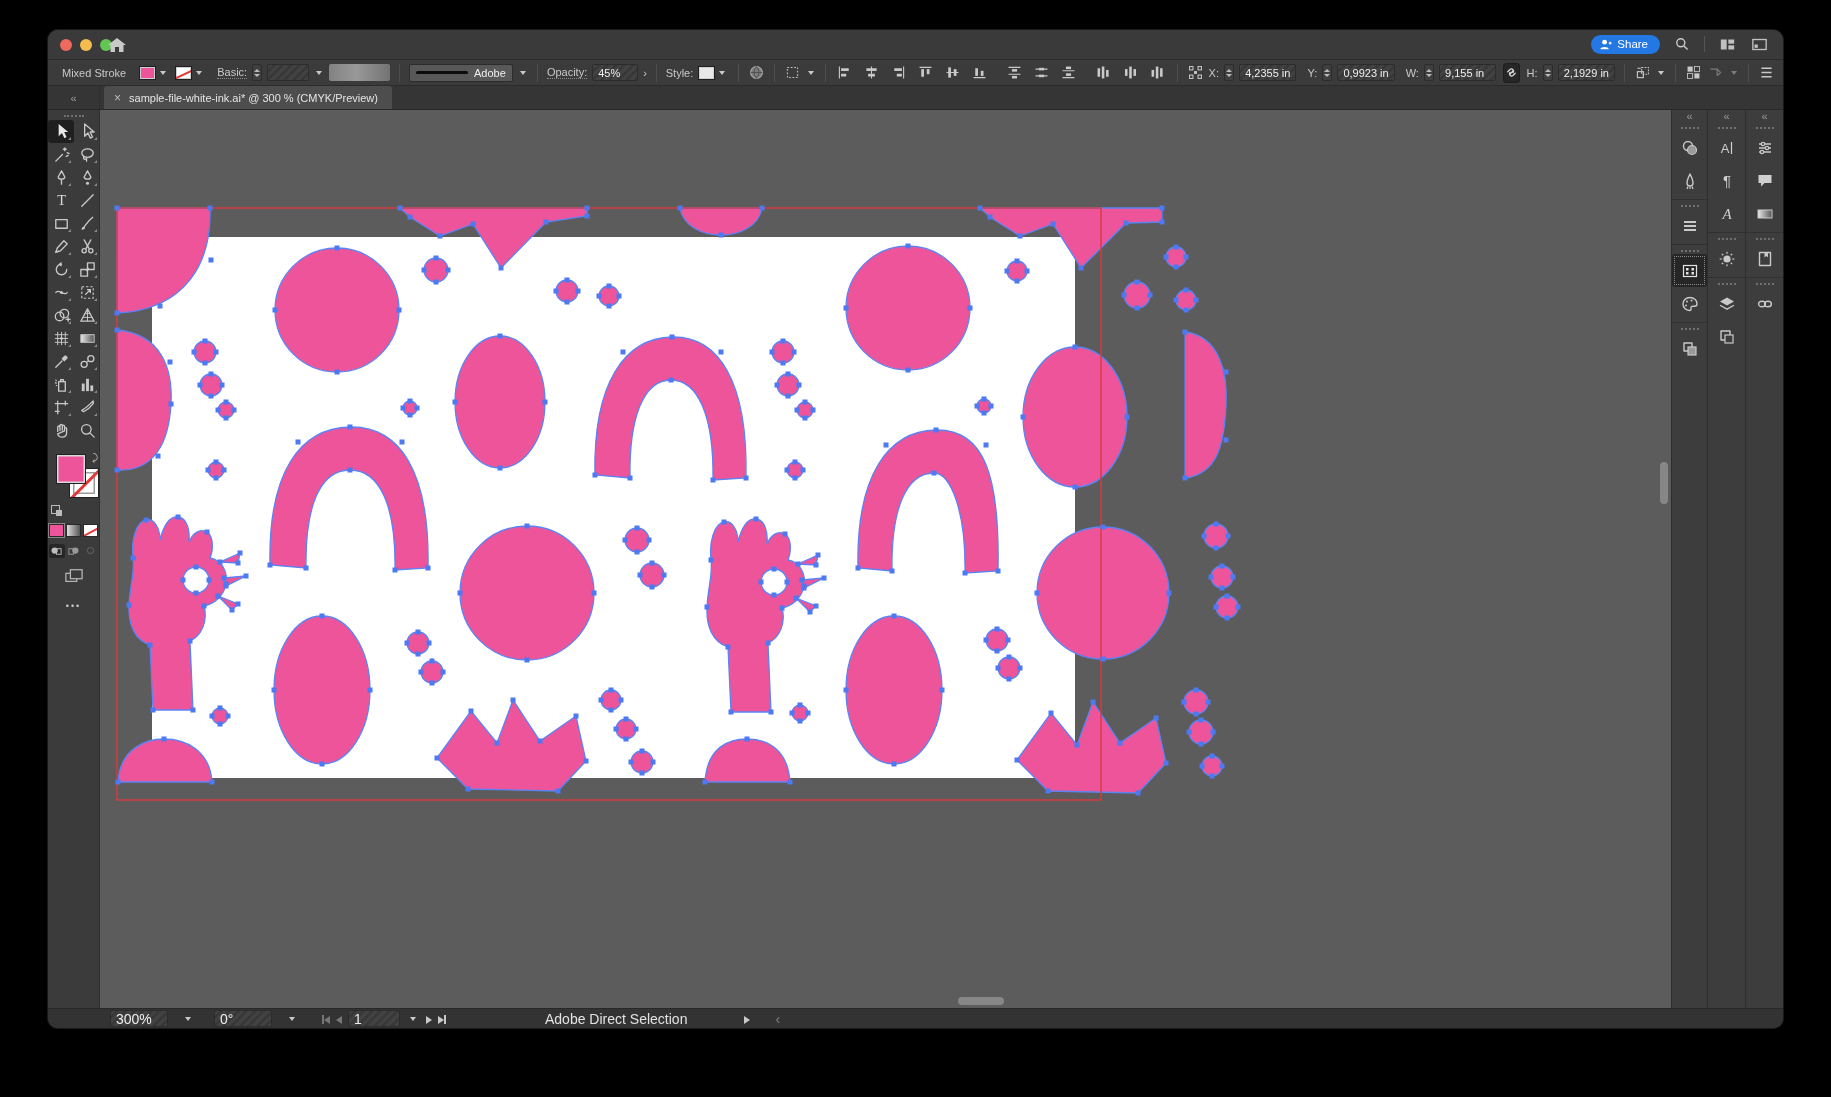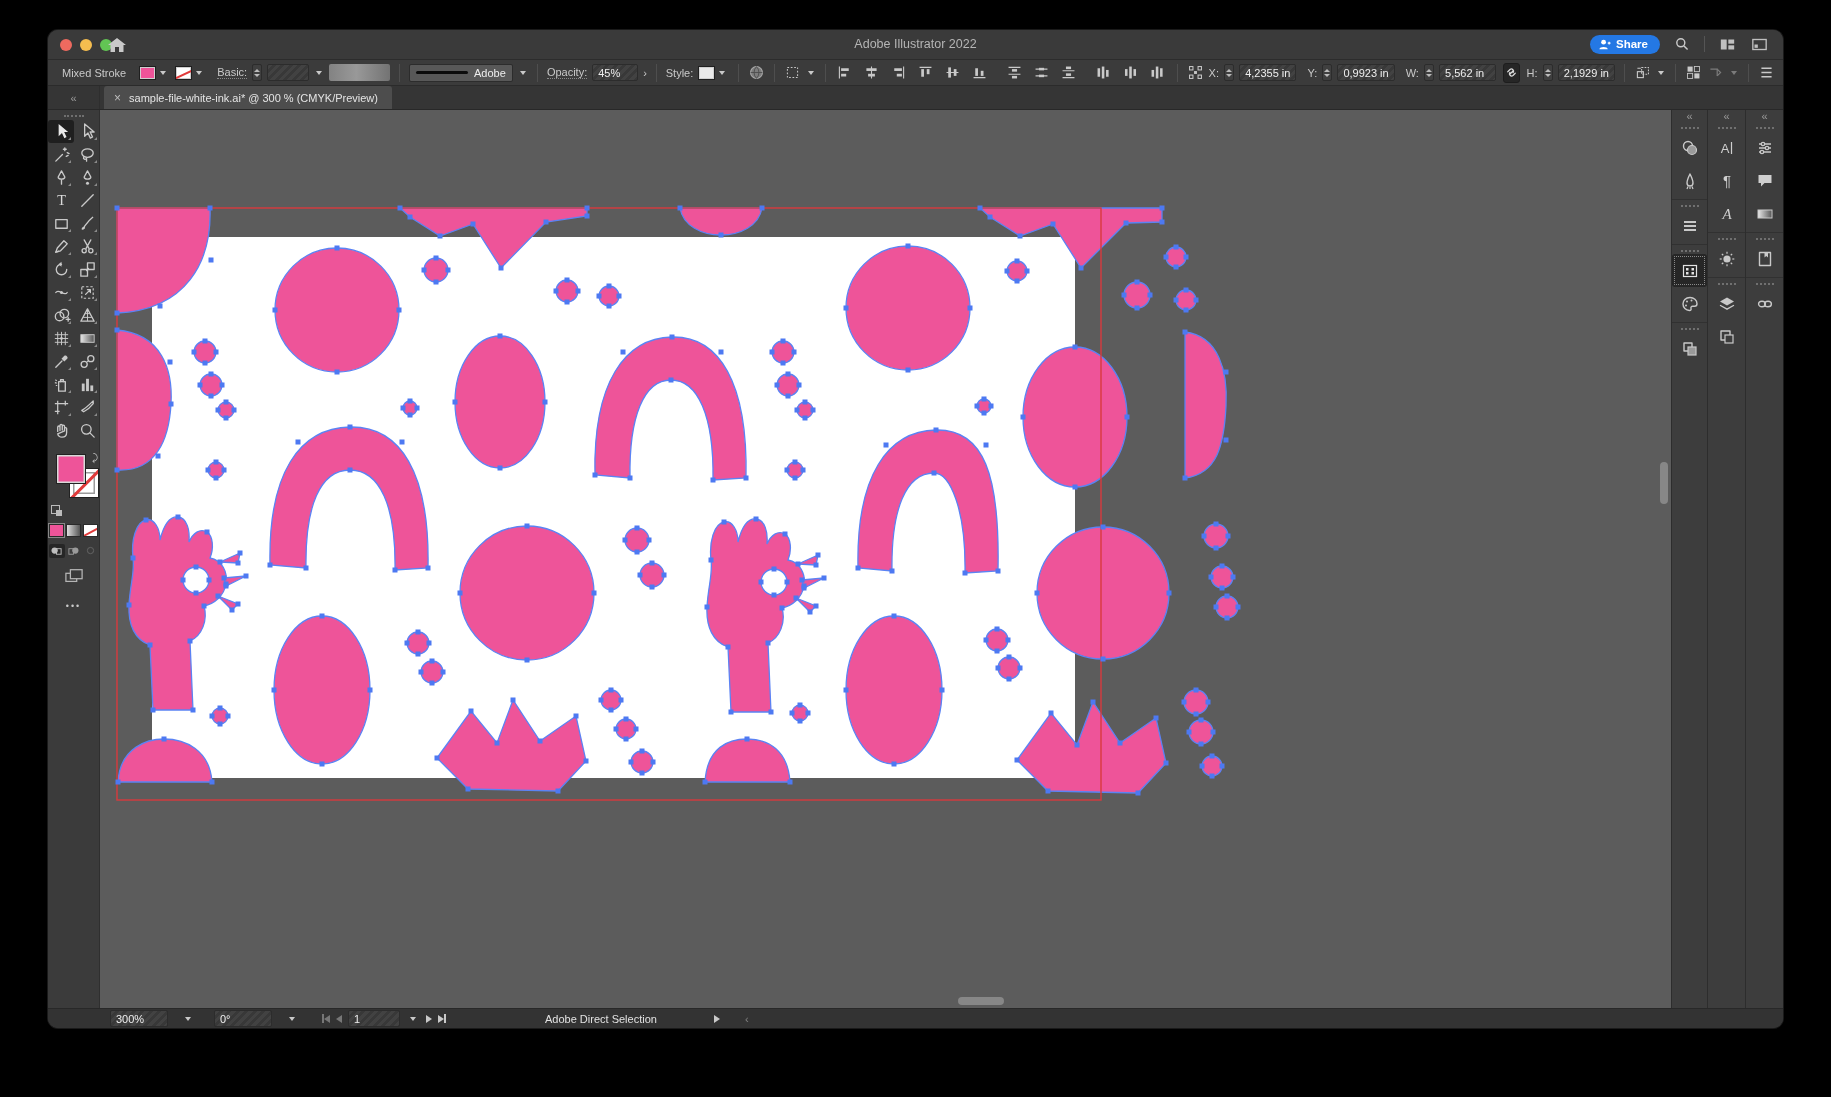--- a/index.html
+++ b/index.html
@@ -6,21 +6,21 @@
     font-family:"Liberation Sans",sans-serif;-webkit-font-smoothing:antialiased;}
   *{box-sizing:border-box;}
   .window{position:absolute;left:48px;top:30px;width:1735px;height:998px;background:#3e3e3e;
     border-radius:10px;overflow:hidden;box-shadow:0 0 0 1px #1a1a1a;}
   
   .titlebar{position:relative;height:30px;background:#3a3a3a;border-bottom:1px solid #2c2c2c;}
   .lights{position:absolute;left:12px;top:9px;display:flex;gap:8px;}
   .light{width:12px;height:12px;border-radius:50%;}
   .home{position:absolute;left:58px;top:5px;width:22px;height:20px;}
   .wtitle{position:absolute;left:0;right:0;top:7px;text-align:center;font-size:12.5px;color:#b5b5b5;}
-  .tb-right{position:absolute;right:14px;top:4px;display:flex;align-items:center;gap:12px;font-weight:bold;}
+  .tb-right{position:absolute;right:14px;top:4px;display:flex;align-items:center;gap:12px;}
   .share{display:flex;align-items:center;gap:5px;background:var(--accent);color:#fff;
     font-size:11.5px;padding:3px 12px 3px 8px;border-radius:11px;}
   .tbsep{width:1px;height:16px;background:#555;}
   
   .controlbar{height:26px;background:#3b3b3b;border-bottom:1px solid #2b2b2b;display:flex;
     align-items:center;padding:0 8px 0 14px;gap:5px;font-size:11px;color:#c9c9c9;white-space:nowrap;}
   .lbl{color:#c9c9c9;}
   .lbl.dotted{border-bottom:1px dotted #8a8a8a;}
   .field{height:17px;display:inline-flex;align-items:center;padding:0 5px;color:#eee;
     background:repeating-linear-gradient(135deg,#424242 0 3px,#383838 3px 6px);
@@ -97,21 +97,21 @@
   .panels{width:112px;flex:none;display:flex;background:#353535;}
   .strip{border-left:1px solid #2d2d2d;background:#3d3d3d;display:flex;flex-direction:column;align-items:center;}
   .strip.a{width:36px;}.strip.b{width:38px;}.strip.c{width:38px;}
   .strip .collapse2{height:14px;color:#9a9a9a;font-size:11px;line-height:13px;}
   .pgrip{width:18px;border-top:2px dotted #707070;margin:3px 0 2px;}
   .pcell{width:100%;height:33px;display:flex;align-items:center;justify-content:center;}
   .pcell.active{background:#262626;outline:1px dotted #8a8a8a;outline-offset:-3px;border-radius:3px;}
   .pdiv{width:100%;height:1px;background:#313131;margin:2px 0;}
   
   .statusbar{height:20px;background:#333;border-top:1px solid #282828;display:flex;align-items:center;
-    padding-left:62px;gap:13px;font-size:11px;color:#ddd;}
+    padding-left:62px;gap:13px;font-size:14px;color:#ddd;}
   .navtri{width:0;height:0;display:inline-block;}
   .nt-r{border-top:4px solid transparent;border-bottom:4px solid transparent;border-left:6px solid #c9c9c9;}
   .nt-l{border-top:4px solid transparent;border-bottom:4px solid transparent;border-right:6px solid #c9c9c9;}
   .ntbar{display:inline-block;width:2px;height:9px;background:#c9c9c9;}
   .dim{opacity:.45;}
   .statustext{margin-left:86px;color:#e2e2e2;}
 </style>
 </head>
 <body>
 
@@ -121,21 +121,20 @@
     <div class="lights">
       <span class="light" style="background:var(--tred);"></span>
       <span class="light" style="background:var(--tyellow);"></span>
       <span class="light" style="background:var(--tgreen);"></span>
     </div>
     <span class="home">
       <svg viewBox="0 0 22 20">
           <path d="M11 3 L20 10 L17.5 10 L17.5 17 L13 17 L13 12 L9 12 L9 17 L4.5 17 L4.5 10 L2 10 Z" fill="#c9c9c9"></path>
         </svg>
     </span>
-    <div class="wtitle">Adobe Illustrator 2022</div>
     <div class="tb-right">
       <span class="share">
         <svg width="13" height="13" viewBox="0 0 14 14">
             <circle cx="6" cy="4.5" r="2.6" fill="#fff"></circle>
             <path d="M1.5 12 C1.5 8.8 10.5 8.8 10.5 12 Z" fill="#fff"></path>
             <path d="M10.5 5.5 h3 M12 4 v3" stroke="#fff" stroke-width="1.3"></path>
           </svg>
         <span>Share</span>
       </span>
       <span class="icbtn">
@@ -357,21 +356,21 @@
     <span class="stepper">
         <i class="up"></i>
         <i class="dn"></i>
       </span>
     <span class="field" style="width:72px;">0,9923 in</span>
     <span class="lbl" style="margin-left:6px;">W:</span>
     <span class="stepper">
         <i class="up"></i>
         <i class="dn"></i>
       </span>
-    <span class="field" style="width:72px;">5,562 in</span>
+    <span class="field" style="width:72px;">9,155 in</span>
     <span class="icbtn pressed" style="margin:0 2px;">
       <svg width="15" height="15" viewBox="0 0 20 20">
           <path d="M8 12 L12 8 M5 9 L8 6 a3 3 0 0 1 4.2 4.2 M15 11 L12 14 a3 3 0 0 1 -4.2-4.2" stroke="#dcdcdc" stroke-width="1.6" fill="none" stroke-linecap="round"></path>
         </svg>
     </span>
     <span class="lbl">H:</span>
     <span class="stepper">
         <i class="up"></i>
         <i class="dn"></i>
       </span>

